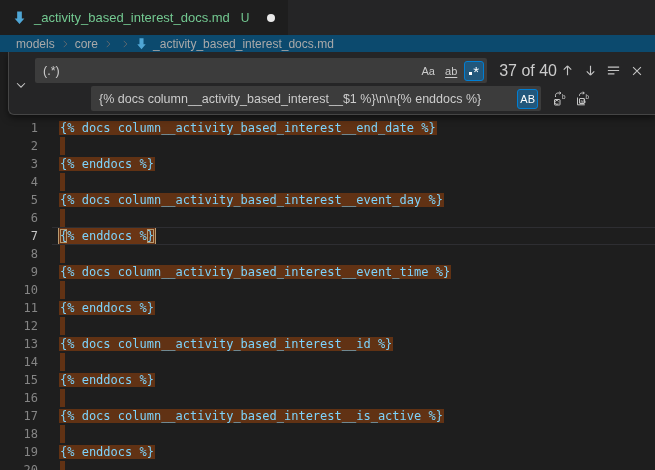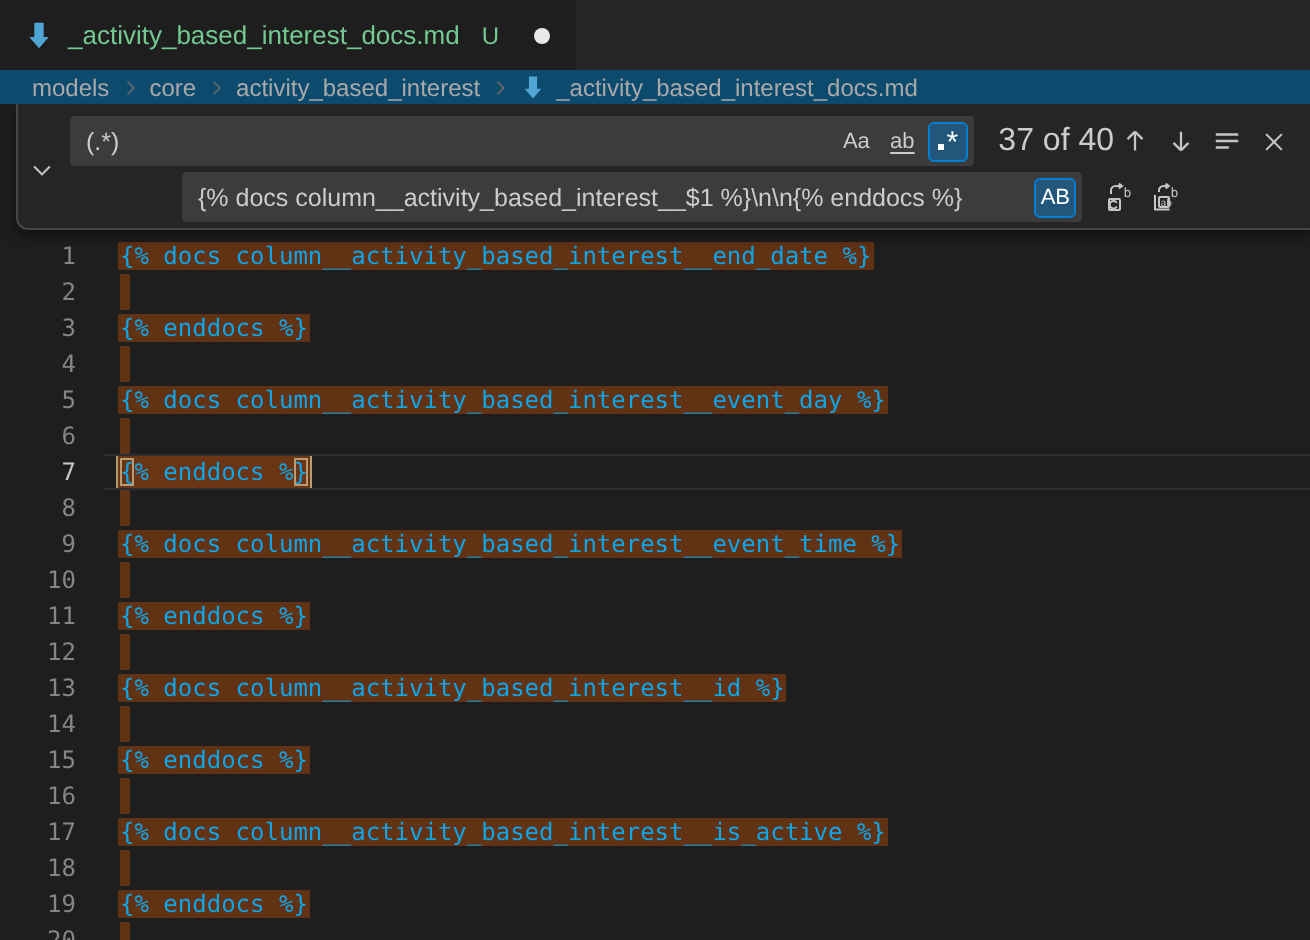--- a/index.html
+++ b/index.html
@@ -51,21 +51,21 @@
   .fw-actions { margin-left:auto; display:flex; align-items:center; gap:2px; padding-right:2px; }
   .fw-actions2 { margin-left:8px; display:flex; align-items:center; gap:2px; }
   .icon-btn { width:21px; height:21px; border-radius:4px; display:flex;
               align-items:center; justify-content:center; }
 
   
   .code { position:absolute; top:67px; left:0; right:0;
           font-family:"DejaVu Sans Mono", monospace; font-size:12px; }
   .line { display:flex; height:18px; position:relative; }
   .num { width:38px; text-align:right; color:#858585; line-height:18px; font-size:12px; }
-  .txt { margin-left:22px; line-height:18px; white-space:pre; color:#0ea5e9; }
+  .txt { margin-left:22px; line-height:18px; white-space:pre; color:#7dd3fc; }
   .hl { background:var(--match); padding:0 1px; margin:0 -1px; }
   .hl-empty { display:inline-block; width:5px; height:18px; background:var(--match); }
   .line.current .num { color:#c6c6c6; }
   .line.current::after { content:""; position:absolute; left:52px; right:0; top:0; bottom:0;
                          border-top:1px solid #2e2e32; border-bottom:1px solid #2e2e32;
                          pointer-events:none; }
   .cm { display:inline-block; vertical-align:top; height:18px; line-height:16px;
         border:1px solid var(--match-border); background:var(--match-current);
         padding:0 1px; margin:0 -2px; }
   .bracket { box-shadow: inset 0 0 0 1px var(--match-border); }
@@ -93,21 +93,20 @@
     <svg width="10" height="10" viewBox="0 0 16 16">
         <path d="M6 3l5 5-5 5" stroke="#6e6e6e" fill="none" stroke-width="1.3"></path>
       </svg>
   </span>
   <span class="crumb">core</span>
   <span class="crumb-sep">
     <svg width="10" height="10" viewBox="0 0 16 16">
         <path d="M6 3l5 5-5 5" stroke="#6e6e6e" fill="none" stroke-width="1.3"></path>
       </svg>
   </span>
-  <span class="crumb">activity_based_interest</span>
   <span class="crumb-sep">
     <svg width="10" height="10" viewBox="0 0 16 16">
         <path d="M6 3l5 5-5 5" stroke="#6e6e6e" fill="none" stroke-width="1.3"></path>
       </svg>
   </span>
   <span class="bc-file">
     <span style="display:flex">
       <svg width="13" height="13" viewBox="0 0 16 16">
           <path fill="#4fa6d5" d="M8 15 2.8 9h2.7V1.5h5V9h2.7Z"></path>
         </svg>

